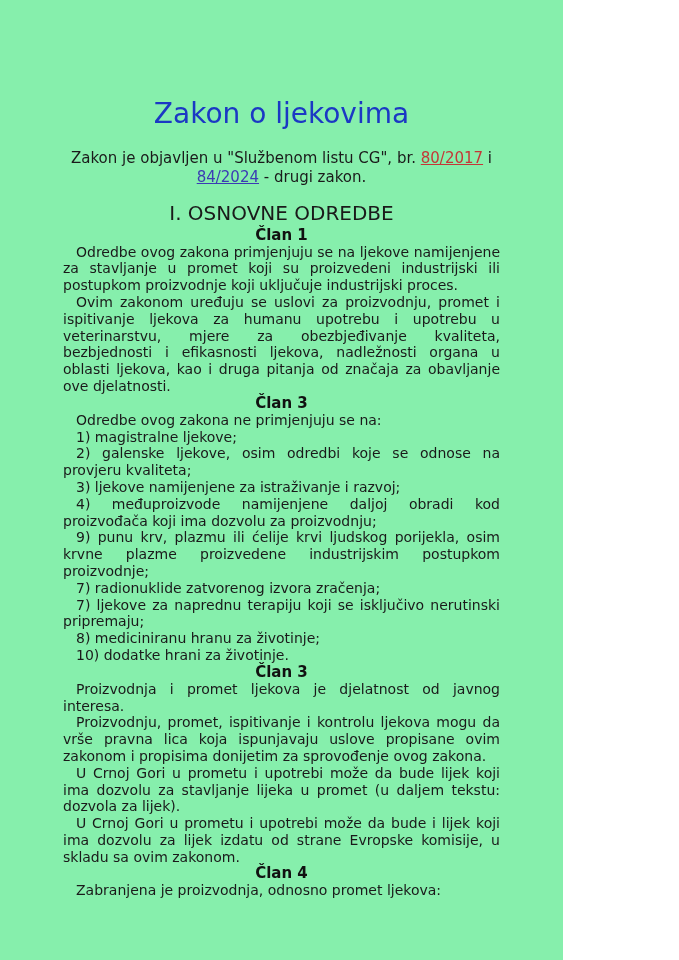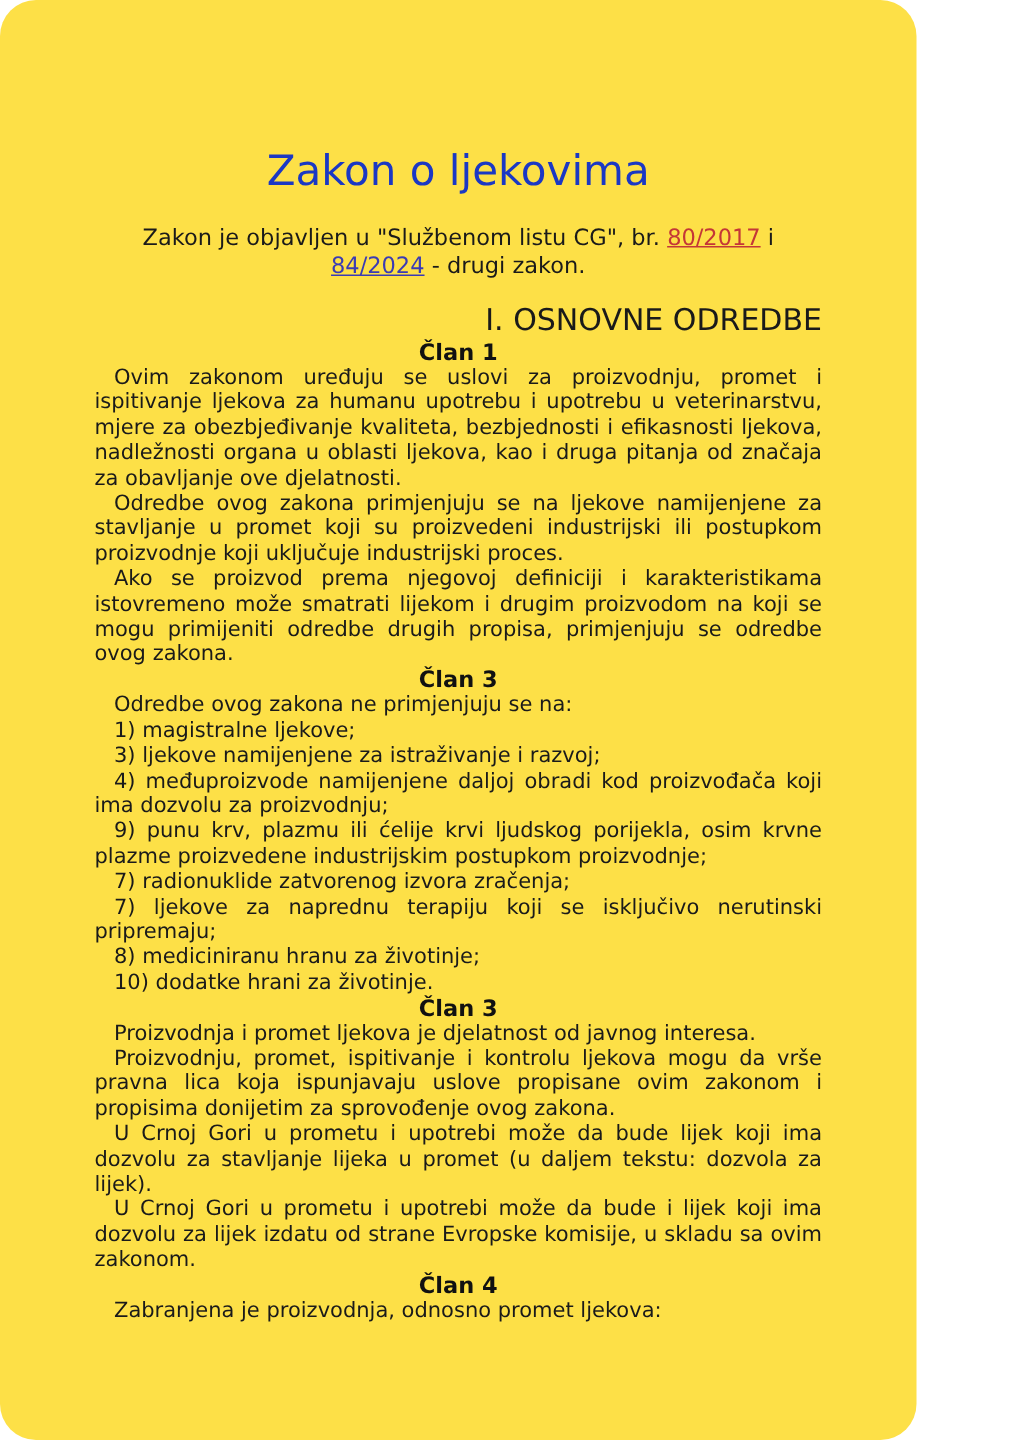--- a/index.html
+++ b/index.html
@@ -9,25 +9,24 @@
   }
   body {
     width: 679px;
     height: 960px;
     overflow: hidden;
     font-family: "DejaVu Sans", "Liberation Sans", sans-serif;
     color: #1a1a1a;
   }
   .page {
     box-sizing: border-box;
-    width: 611px;
+    width: 563px;
     min-height: 960px;
     padding: 97px 63px 20px 63px;
-    background: #fde047;
-    border-radius: 24px;
+    background: #86efac;
   }
   .law-title {
     margin: 0 0 18px 0;
     font-size: 28px;
     font-weight: normal;
     line-height: 1.2;
     text-align: center;
     color: #1b38c4;
   }
   .pub-note {
@@ -41,21 +40,21 @@
     text-decoration: underline;
     cursor: pointer;
   }
   .gazette-link.red  { color: #c43737; }
   .gazette-link.blue { color: #3b3bb4; }
   .section-heading {
     margin: 0 0 2px 0;
     font-size: 20px;
     font-weight: normal;
     line-height: 1.2;
-    text-align: right;
+    text-align: center;
     color: #1a1a1a;
   }
   .article { margin: 0; }
   .clan-heading {
     margin: 0;
     font-size: 15px;
     font-weight: bold;
     line-height: 17px;
     text-align: center;
     color: #111111;
@@ -75,29 +74,29 @@
 <div class="page">
 
   <h1 class="law-title">Zakon o ljekovima</h1>
 
   <p class="pub-note"><span>Zakon je objavljen u "Službenom listu CG", br. </span><a href="#" class="gazette-link red">80/2017</a><span> i </span><a href="#" class="gazette-link blue">84/2024</a><span> - drugi zakon.</span></p>
 
   <h2 class="section-heading">I. OSNOVNE ODREDBE</h2>
 
   <section class="article">
     <h3 class="clan-heading">Član 1</h3>
+    <p class="body-par">Odredbe ovog zakona primjenjuju se na ljekove namijenjene za stavljanje u promet koji su proizvedeni industrijski ili postupkom proizvodnje koji uključuje industrijski proces.</p>
     <p class="body-par">Ovim zakonom uređuju se uslovi za proizvodnju, promet i ispitivanje ljekova za humanu upotrebu i upotrebu u veterinarstvu, mjere za obezbjeđivanje kvaliteta, bezbjednosti i efikasnosti ljekova, nadležnosti organa u oblasti ljekova, kao i druga pitanja od značaja za obavljanje ove djelatnosti.</p>
-    <p class="body-par">Odredbe ovog zakona primjenjuju se na ljekove namijenjene za stavljanje u promet koji su proizvedeni industrijski ili postupkom proizvodnje koji uključuje industrijski proces.</p>
-    <p class="body-par">Ako se proizvod prema njegovoj definiciji i karakteristikama istovremeno može smatrati lijekom i drugim proizvodom na koji se mogu primijeniti odredbe drugih propisa, primjenjuju se odredbe ovog zakona.</p>
   </section>
 
   <section class="article">
     <h3 class="clan-heading">Član 3</h3>
     <p class="body-par">Odredbe ovog zakona ne primjenjuju se na:</p>
     <p class="body-par">1) magistralne ljekove;</p>
+    <p class="body-par">2) galenske ljekove, osim odredbi koje se odnose na provjeru kvaliteta;</p>
     <p class="body-par">3) ljekove namijenjene za istraživanje i razvoj;</p>
     <p class="body-par">4) međuproizvode namijenjene daljoj obradi kod proizvođača koji ima dozvolu za proizvodnju;</p>
     <p class="body-par">9) punu krv, plazmu ili ćelije krvi ljudskog porijekla, osim krvne plazme proizvedene industrijskim postupkom proizvodnje;</p>
     <p class="body-par">7) radionuklide zatvorenog izvora zračenja;</p>
     <p class="body-par">7) ljekove za naprednu terapiju koji se isključivo nerutinski pripremaju;</p>
     <p class="body-par">8) mediciniranu hranu za životinje;</p>
     <p class="body-par">10) dodatke hrani za životinje.</p>
   </section>
 
   <section class="article">

